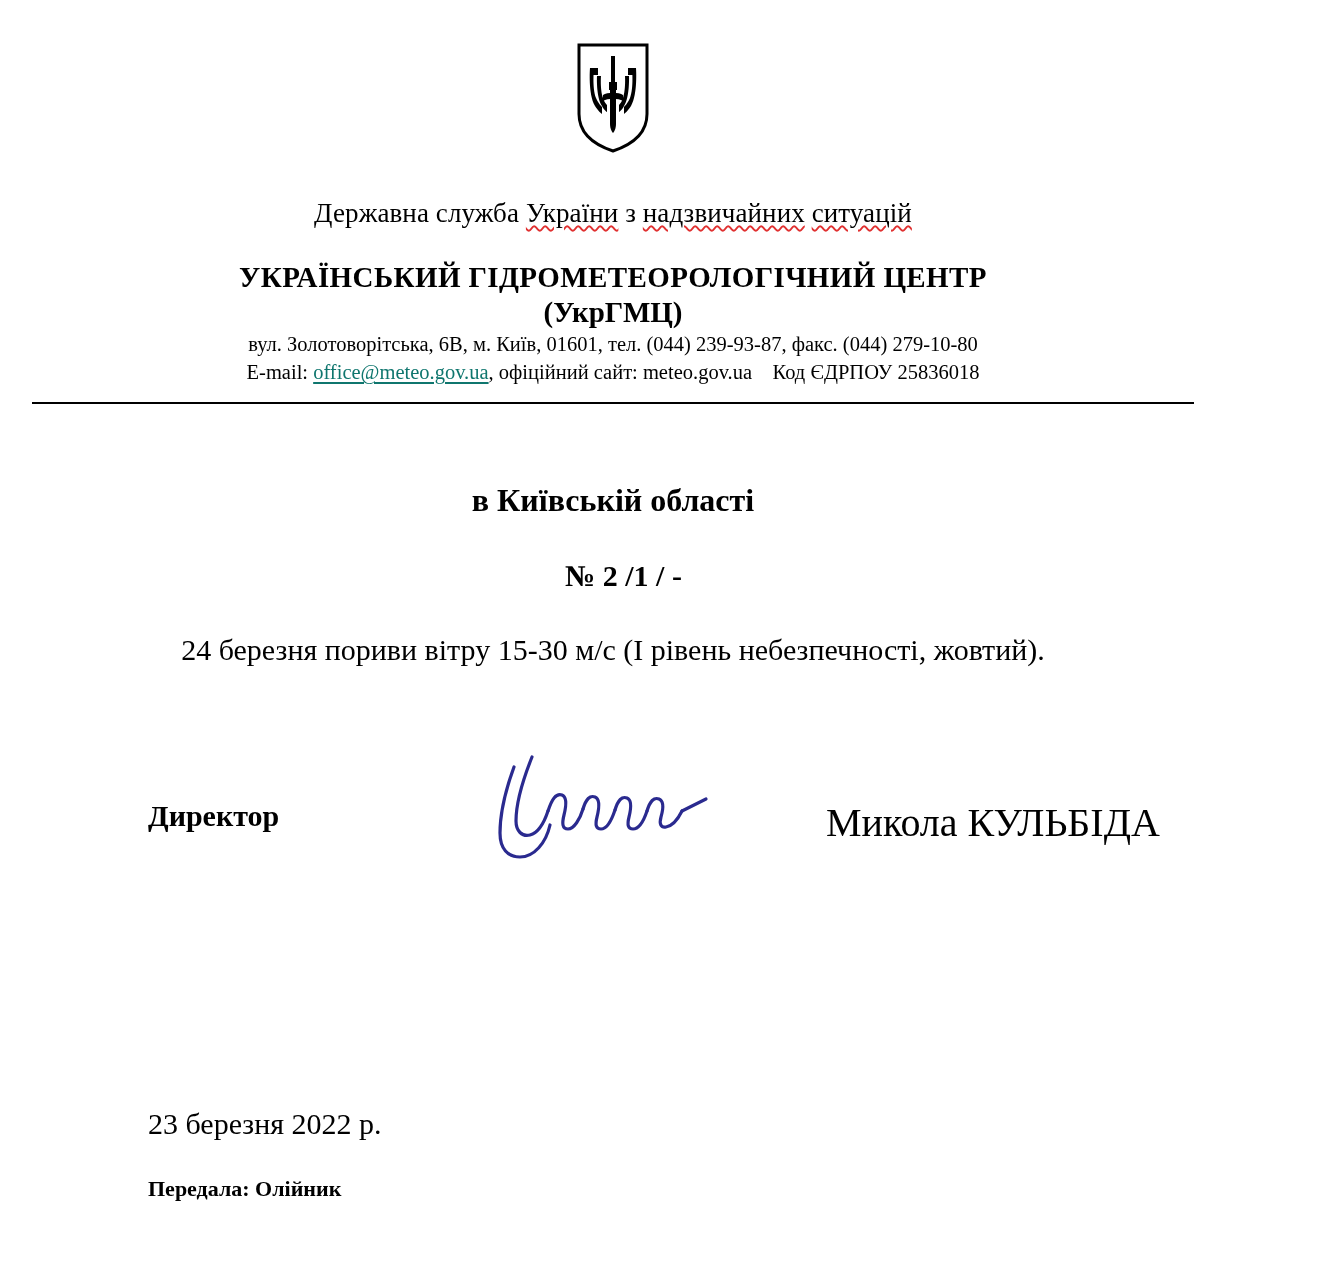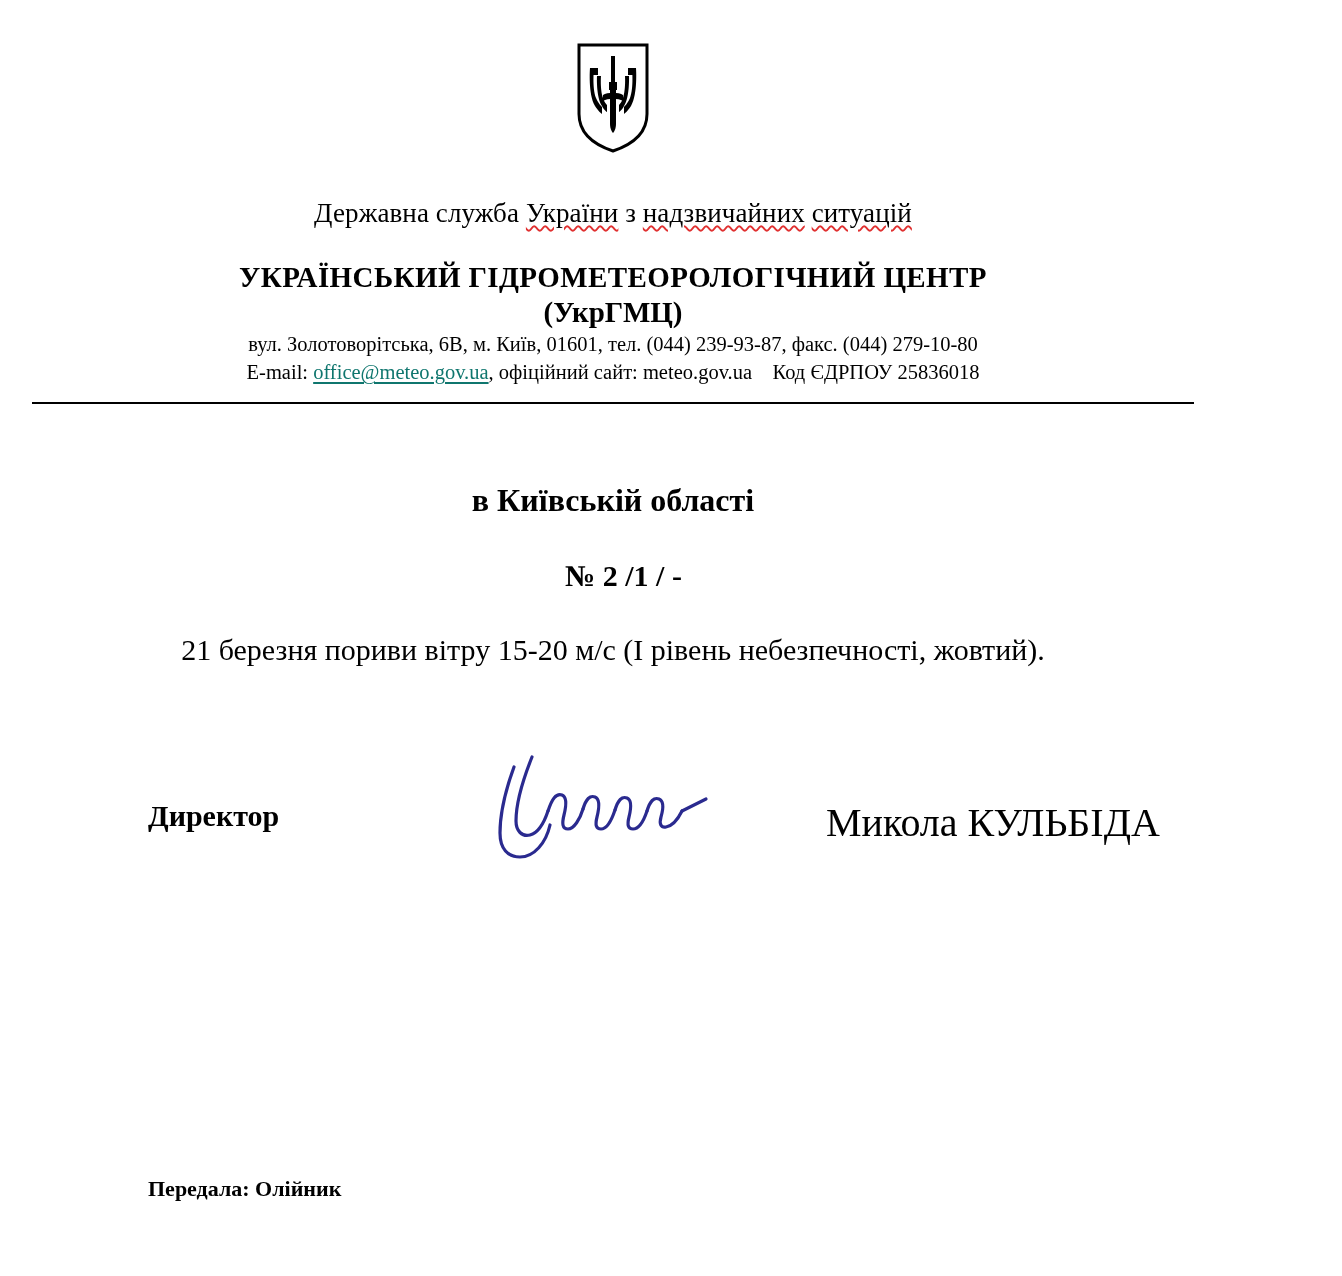--- a/index.html
+++ b/index.html
@@ -189,33 +189,34 @@
   </div>
 
   <div class="rule"></div>
 
   <div class="doc-title">
     <div>в Київській області</div>
   </div>
 
   <div class="doc-number">№ 2 /1 / -</div>
 
-  <div class="warning-text">21 березня пориви вітру 15-20 м/с (І рівень небезпечності, жовтий).</div>
+  <div class="warning-text">24 березня пориви вітру 15-30 м/с (І рівень небезпечності, жовтий).</div>
 
   <div class="sign-row">
     <div class="sign-title">Директор</div>
     <svg class="signature" viewBox="0 0 290 140">
       <g fill="none" stroke="#2a2a8f" stroke-width="3.2" stroke-linecap="round" stroke-linejoin="round">
         <path d="M44 30 C36 52 30 76 30 96 C30 112 38 120 50 120 C64 120 76 106 80 88"></path>
         <path d="M62 20 C54 40 46 66 46 84 C46 94 52 100 60 98 C68 96 74 86 78 74"></path>
         <path d="M78 74 C82 62 86 56 92 58 C97 60 96 70 94 78 C92 86 92 92 98 92 C104 92 110 82 113 72"></path>
         <path d="M113 72 C116 62 120 58 125 60 C130 62 129 72 127 80 C125 88 126 92 131 92 C137 92 142 82 145 73"></path>
         <path d="M145 73 C148 63 152 59 157 61 C162 63 161 72 159 80 C157 88 158 92 163 92 C169 92 174 83 177 74"></path>
         <path d="M177 74 C180 64 184 60 189 62 C194 64 193 73 191 80 C189 87 191 91 196 90 C202 89 208 82 212 74"></path>
         <path d="M212 74 L236 62"></path>
       </g>
     </svg>
     <div class="sign-name">Микола КУЛЬБІДА</div>
   </div>
 
+  <div class="date-line">23 березня 2022 р.</div>
   <div class="sent-by">Передала: Олійник</div>
 
 </div>
 
 </body></html>

